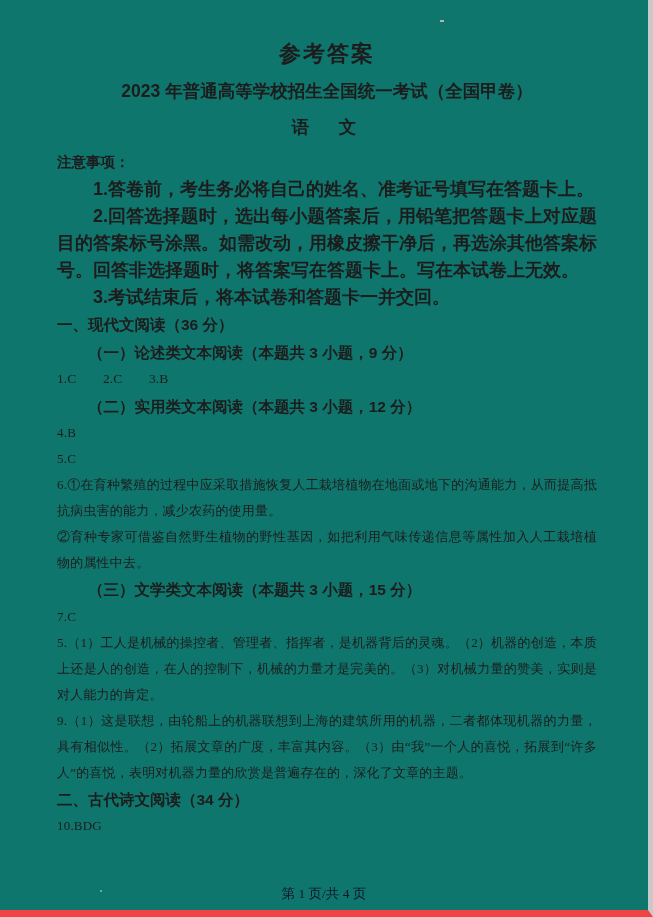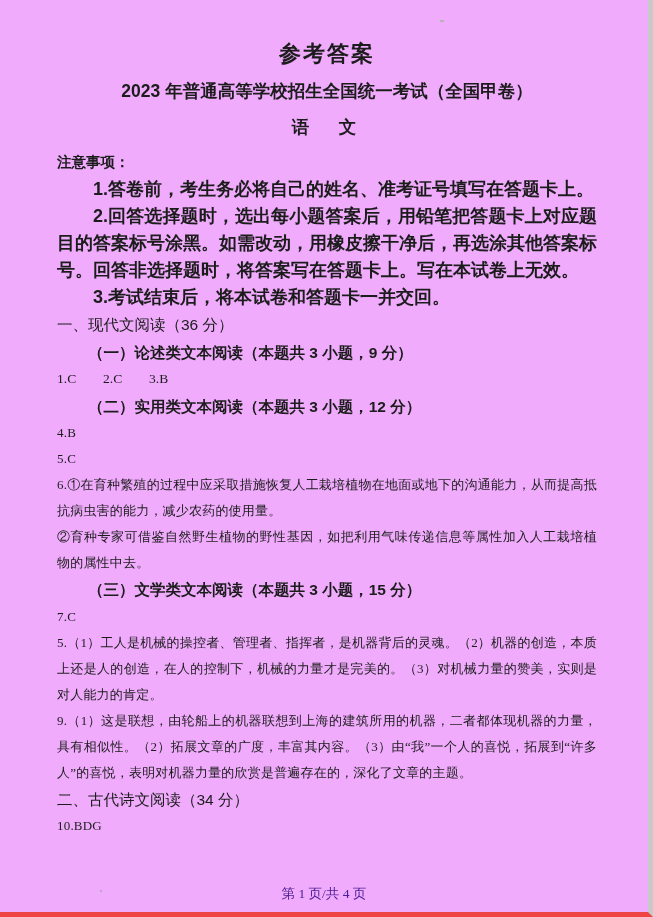--- a/index.html
+++ b/index.html
@@ -12,23 +12,23 @@
     height: 917px;
     position: relative;
     overflow: hidden;
     font-family: "Liberation Serif", serif;
     color: #1c1c1c;
   }
   .page {
     position: absolute;
     inset: 0;
     box-sizing: border-box;
-    background: #f0abfc;
+    background: #0f766e;
     border-right: 5px solid #c9c9c9;
-    border-bottom: 5px solid #ef4444;
+    border-bottom: 7px solid #ef4444;
     padding: 0 51px 0 57px;
   }
   .answer-title {
     font-family: "Liberation Sans", sans-serif;
     font-weight: bold;
     font-size: 22px;
     letter-spacing: 2px;
     text-align: center;
     margin: 40px 0 0 0;
     line-height: 1.25;
@@ -68,21 +68,21 @@
     font-family: "Liberation Sans", sans-serif;
     font-weight: bold;
     font-size: 18px;
     line-height: 27px;
     margin: 0;
     text-indent: 2em;
     text-align: justify;
   }
   .section-heading {
     font-family: "Liberation Sans", sans-serif;
-    font-weight: normal;
+    font-weight: bold;
     font-size: 15.5px;
     line-height: 26.5px;
     margin: 1px 0 0 0;
   }
   .sub-heading {
     font-family: "Liberation Sans", sans-serif;
     font-weight: bold;
     font-size: 15.5px;
     line-height: 26.5px;
     margin: 1px 0 0 0;
@@ -104,21 +104,21 @@
     text-align: justify;
     letter-spacing: 0.2px;
   }
   .footer {
     position: absolute;
     bottom: 14px;
     left: 0;
     right: 5px;
     text-align: center;
     font-size: 13.5px;
-    color: #4c1d95;
+    color: #0f172a;
   }
   .speck-top {
     position: absolute;
     left: 440px;
     top: 20px;
     width: 4px;
     height: 2px;
     background: #b4b4b4;
   }
   .speck-bottom {

